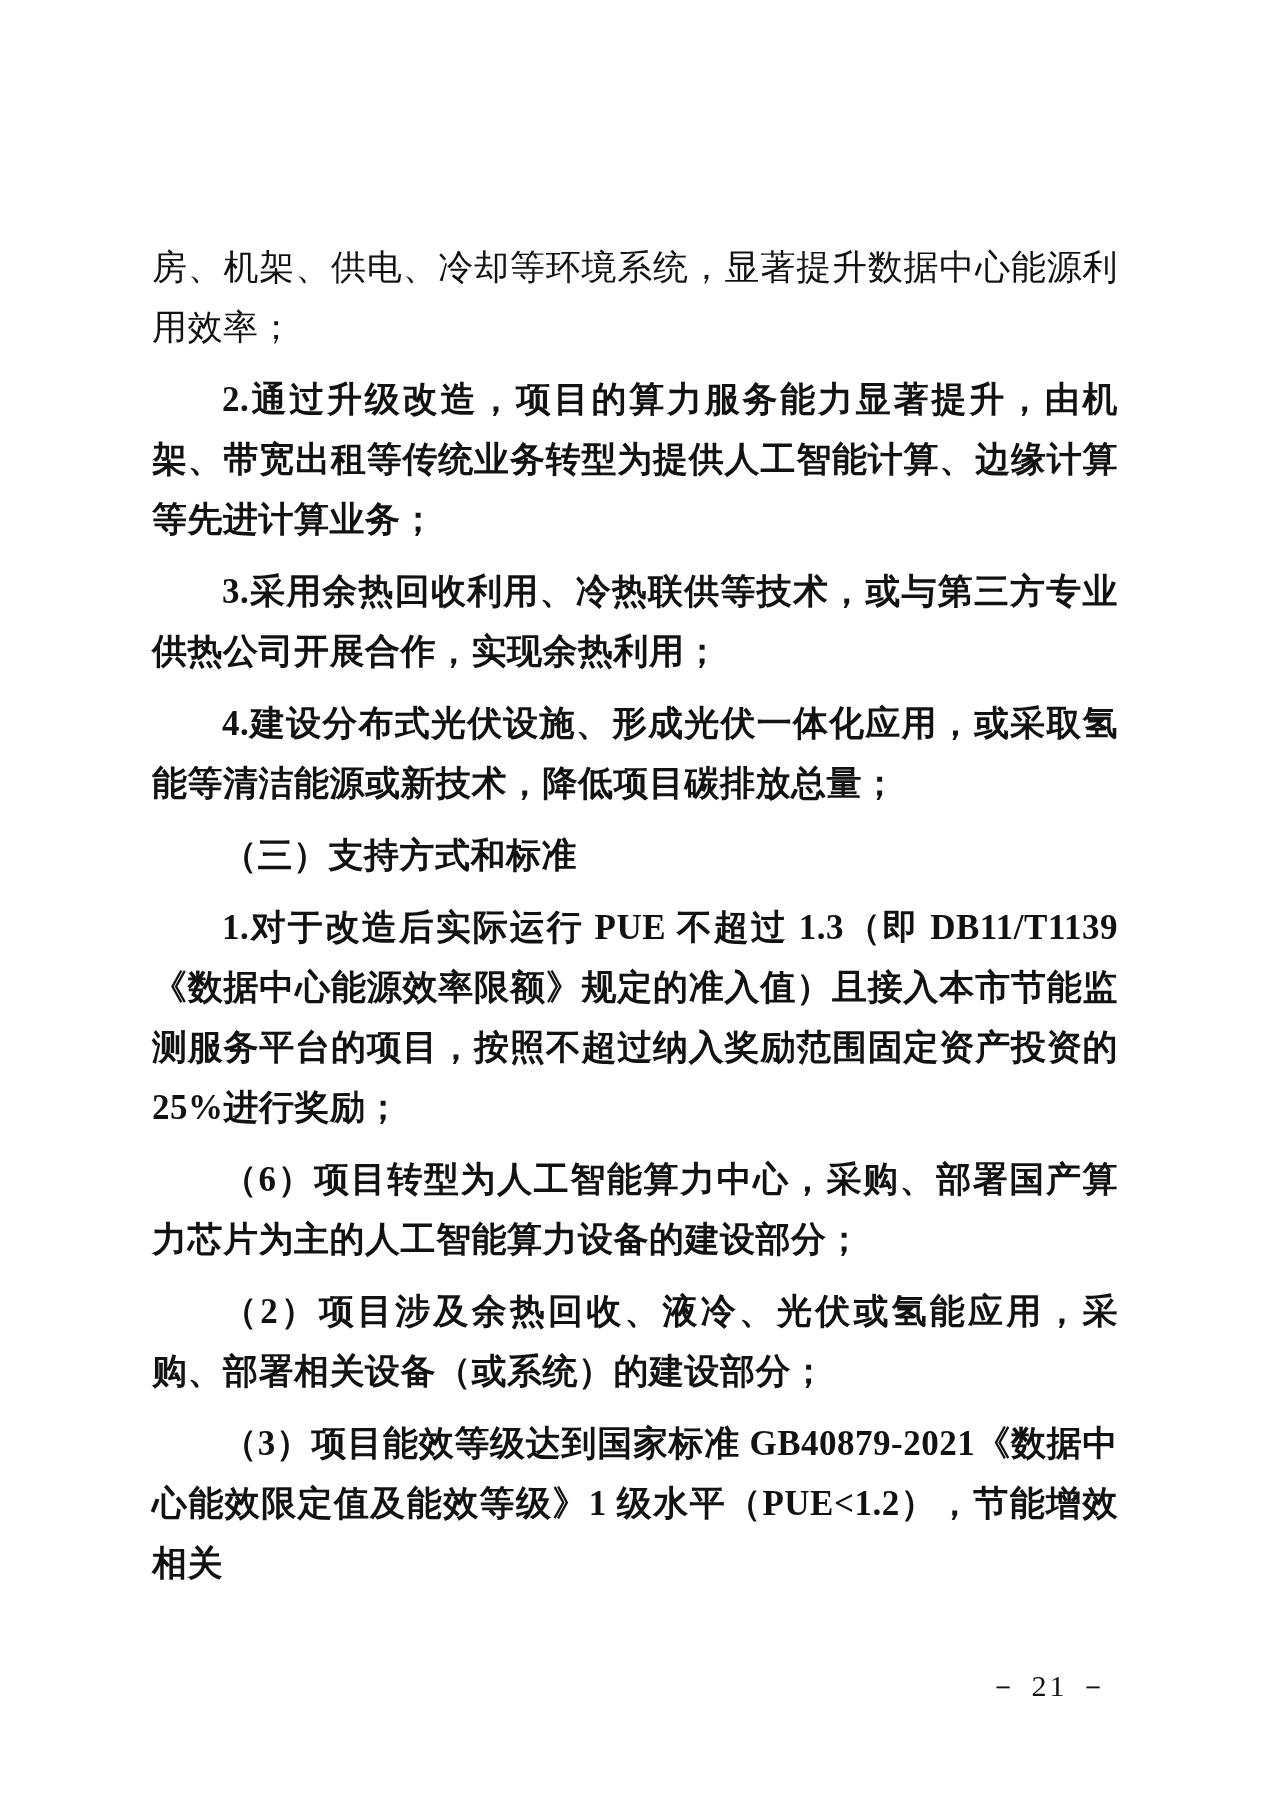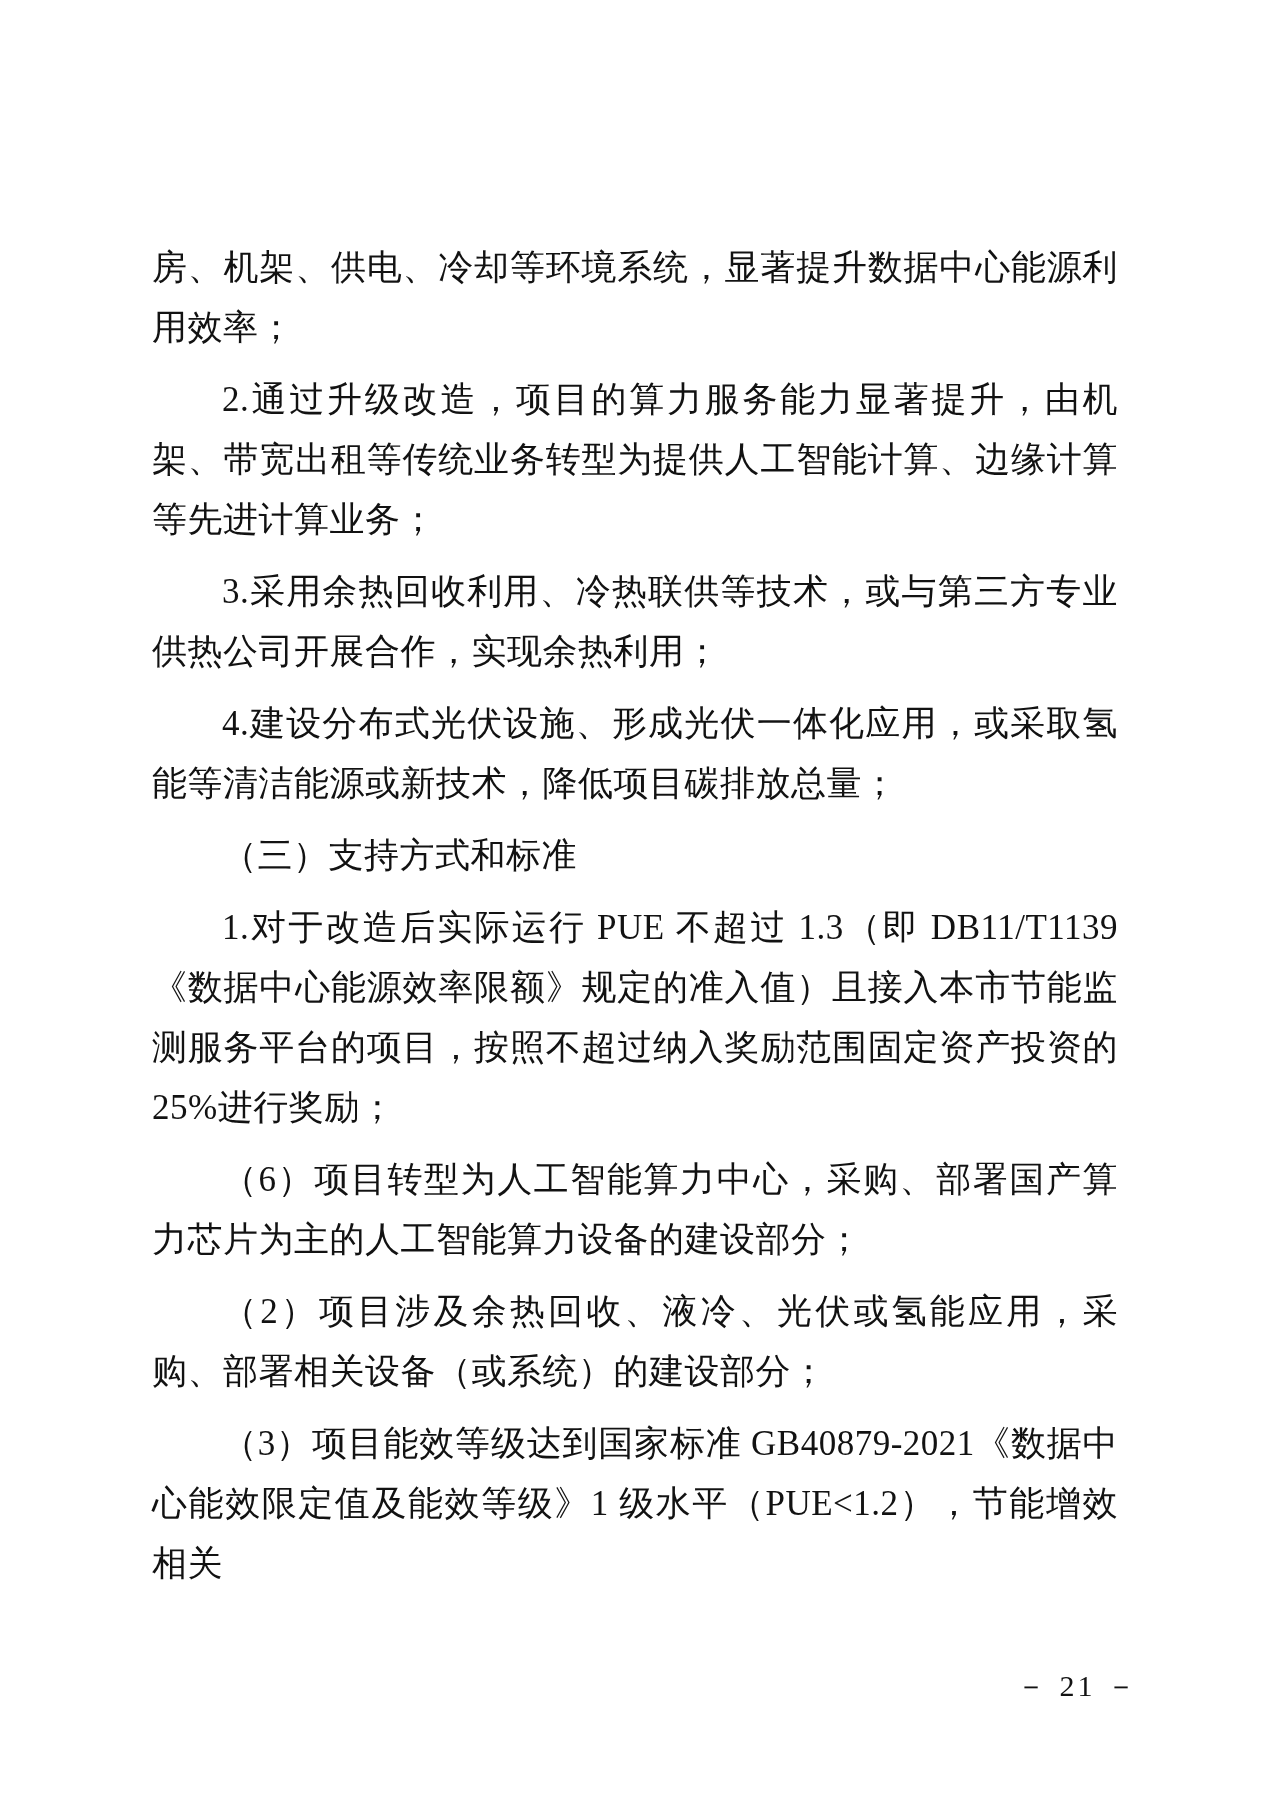--- a/index.html
+++ b/index.html
@@ -26,28 +26,29 @@
     padding: 0;
     font-size: 35px;
     line-height: 60px;
     text-align: justify;
     text-justify: inter-ideograph;
     letter-spacing: 0.5px;
     word-break: break-all;
   }
   .doc-text p.indent {
     text-indent: 2em;
+    font-weight: bold;
   }
   .doc-text p.heading {
-    font-weight: normal;
+    font-weight: bold;
   }
   .page-number {
     position: absolute;
     top: 1666px;
-    left: 1016px;
+    left: 988px;
     font-size: 30px;
     line-height: 40px;
     letter-spacing: 3px;
     white-space: nowrap;
   }
 </style>
 </head>
 <body>
 
 <div class="doc-text" id="doc-text">

